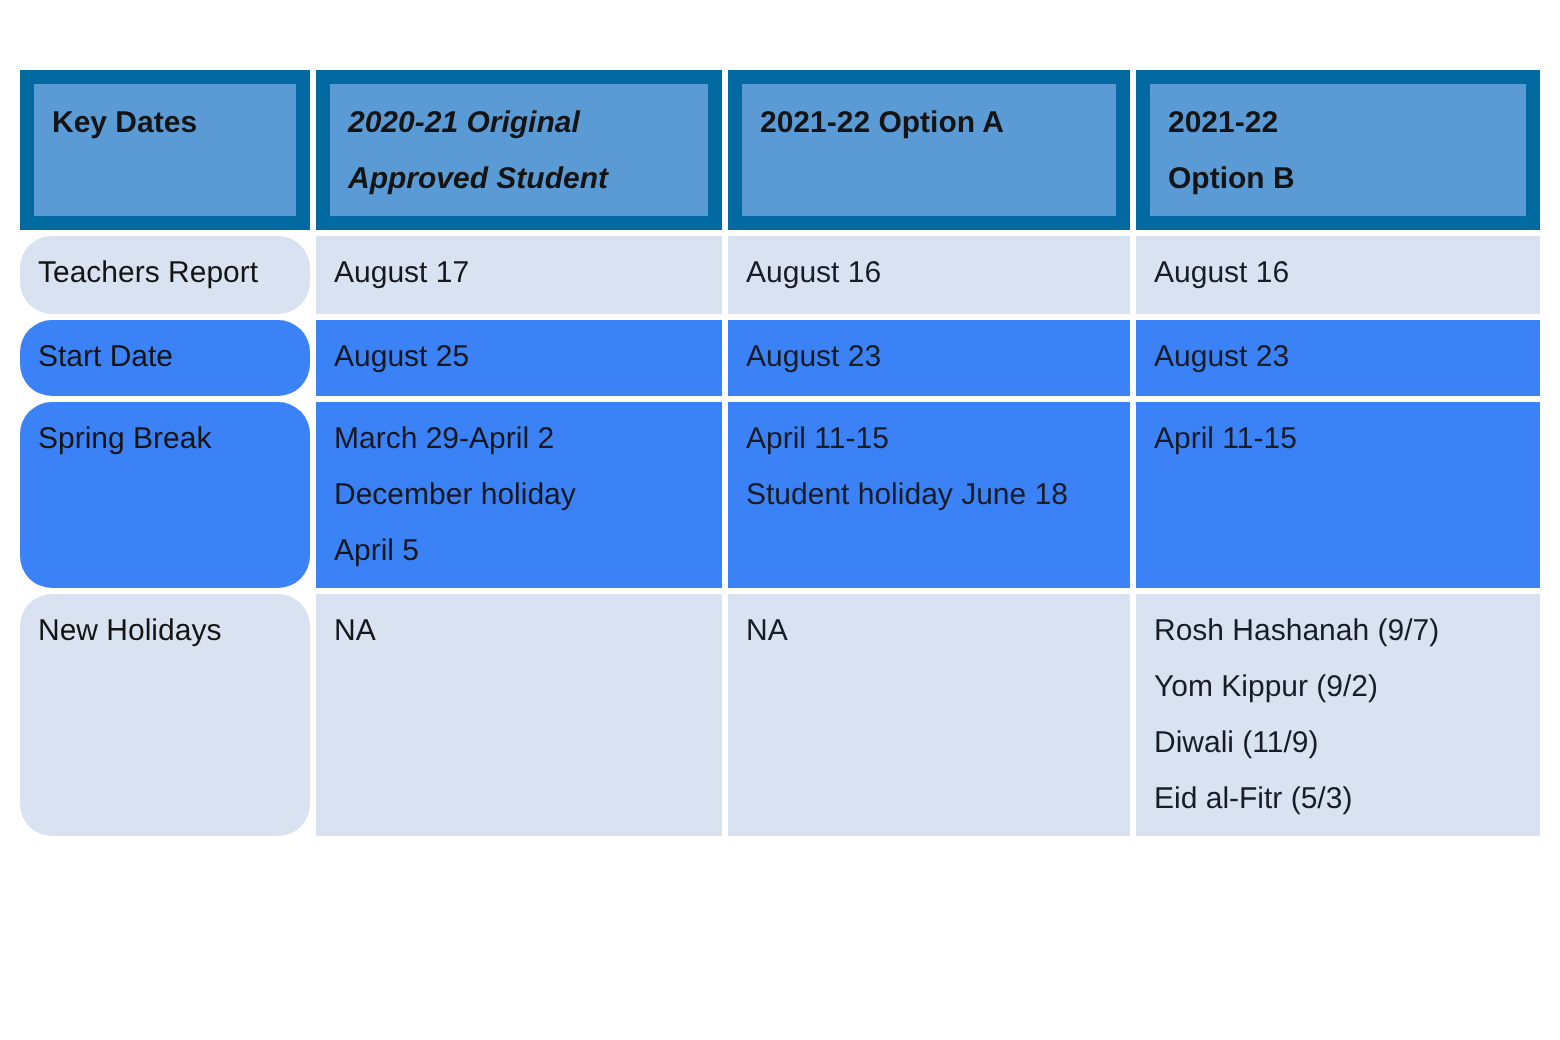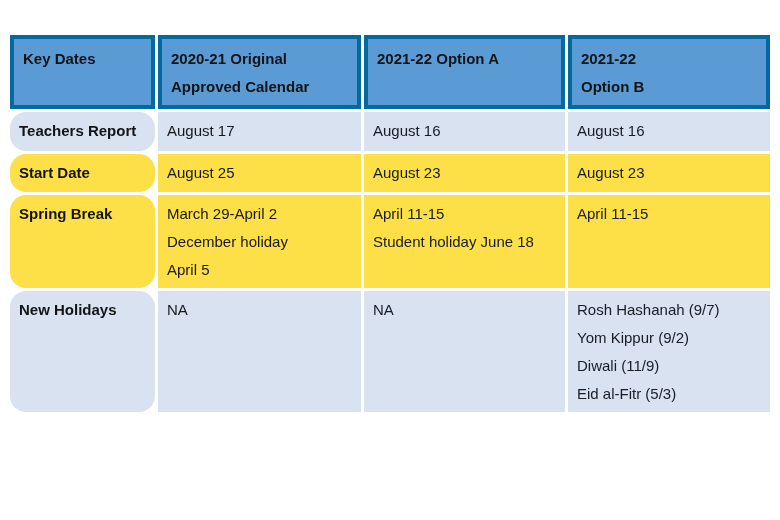--- a/index.html
+++ b/index.html
@@ -32,33 +32,33 @@
     text-align: left;
     padding: 5px 8px 4px 9px;
     font-size: 15px;
     line-height: 28px;
     box-sizing: border-box;
     overflow: hidden;
   }
   
   tr.hrow th {
     background: #5b9bd5;
-    border: 4px solid #0369a1;
+    border: 7px solid #0369a1;
     font-weight: bold;
     color: #141414;
     padding-top: 6px;
   }
   tr.hrow { height: 67px; }
   th.keydates { color: #333f50; }
-  .italic { }
+  .italic { font-style: italic; }
   
   tr.band-m td { background: #d8e2f0; }
-  tr.band-l td { background: #fde047; }
+  tr.band-l td { background: #3b82f6; }
   td.lbl {
-    font-weight: bold;
+    font-weight: normal;
     color: #141414;
     border-radius: 16px;
   }
   td.orig {
     color: #16181d;
   }
   td.opt {
     color: #171c26;
   }
   
@@ -81,21 +81,21 @@
         <col class="c3">
     </colgroup>
 
     <tbody>
         <tr class="hrow">
       <th class="keydates">
         <div class="line">Key Dates</div>
       </th>
       <th class="italic">
         <div class="line">2020-21 Original</div>
-        <div class="line">Approved Calendar</div>
+        <div class="line">Approved Student</div>
       </th>
       <th>
         <div class="line">2021-22 Option A</div>
       </th>
       <th>
         <div class="line">2021-22</div>
         <div class="line">Option B</div>
       </th>
     </tr>
 

